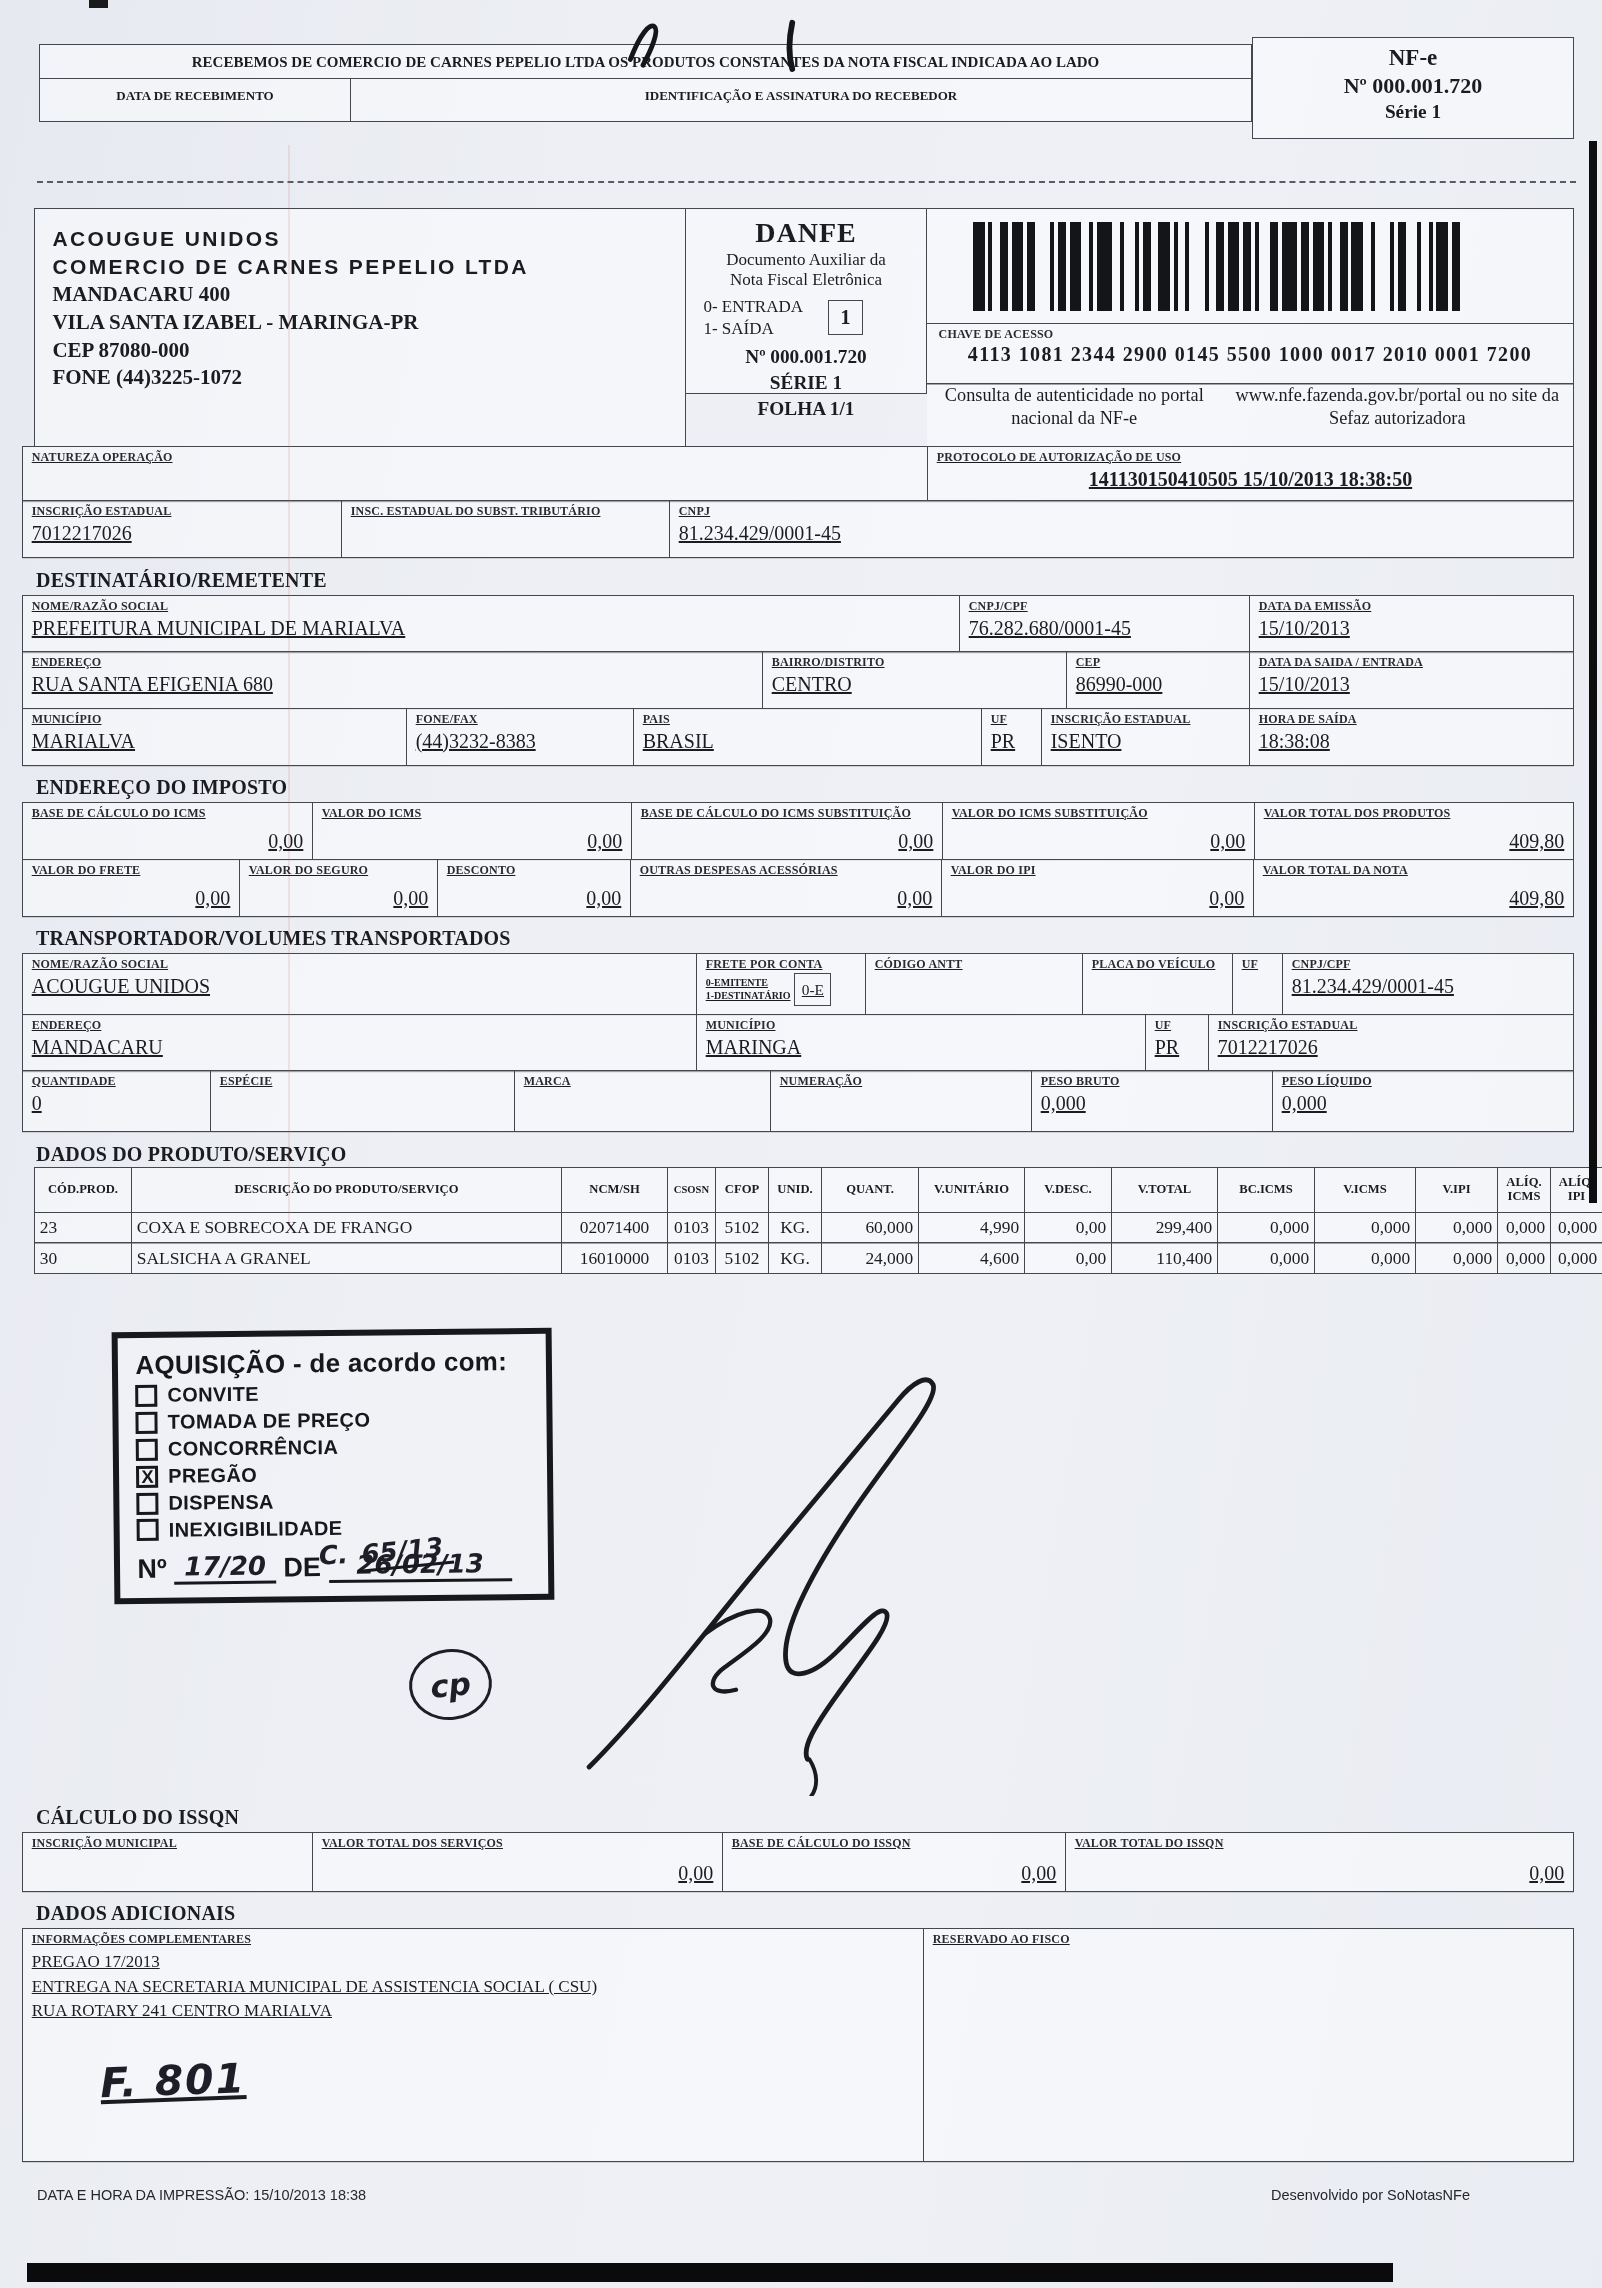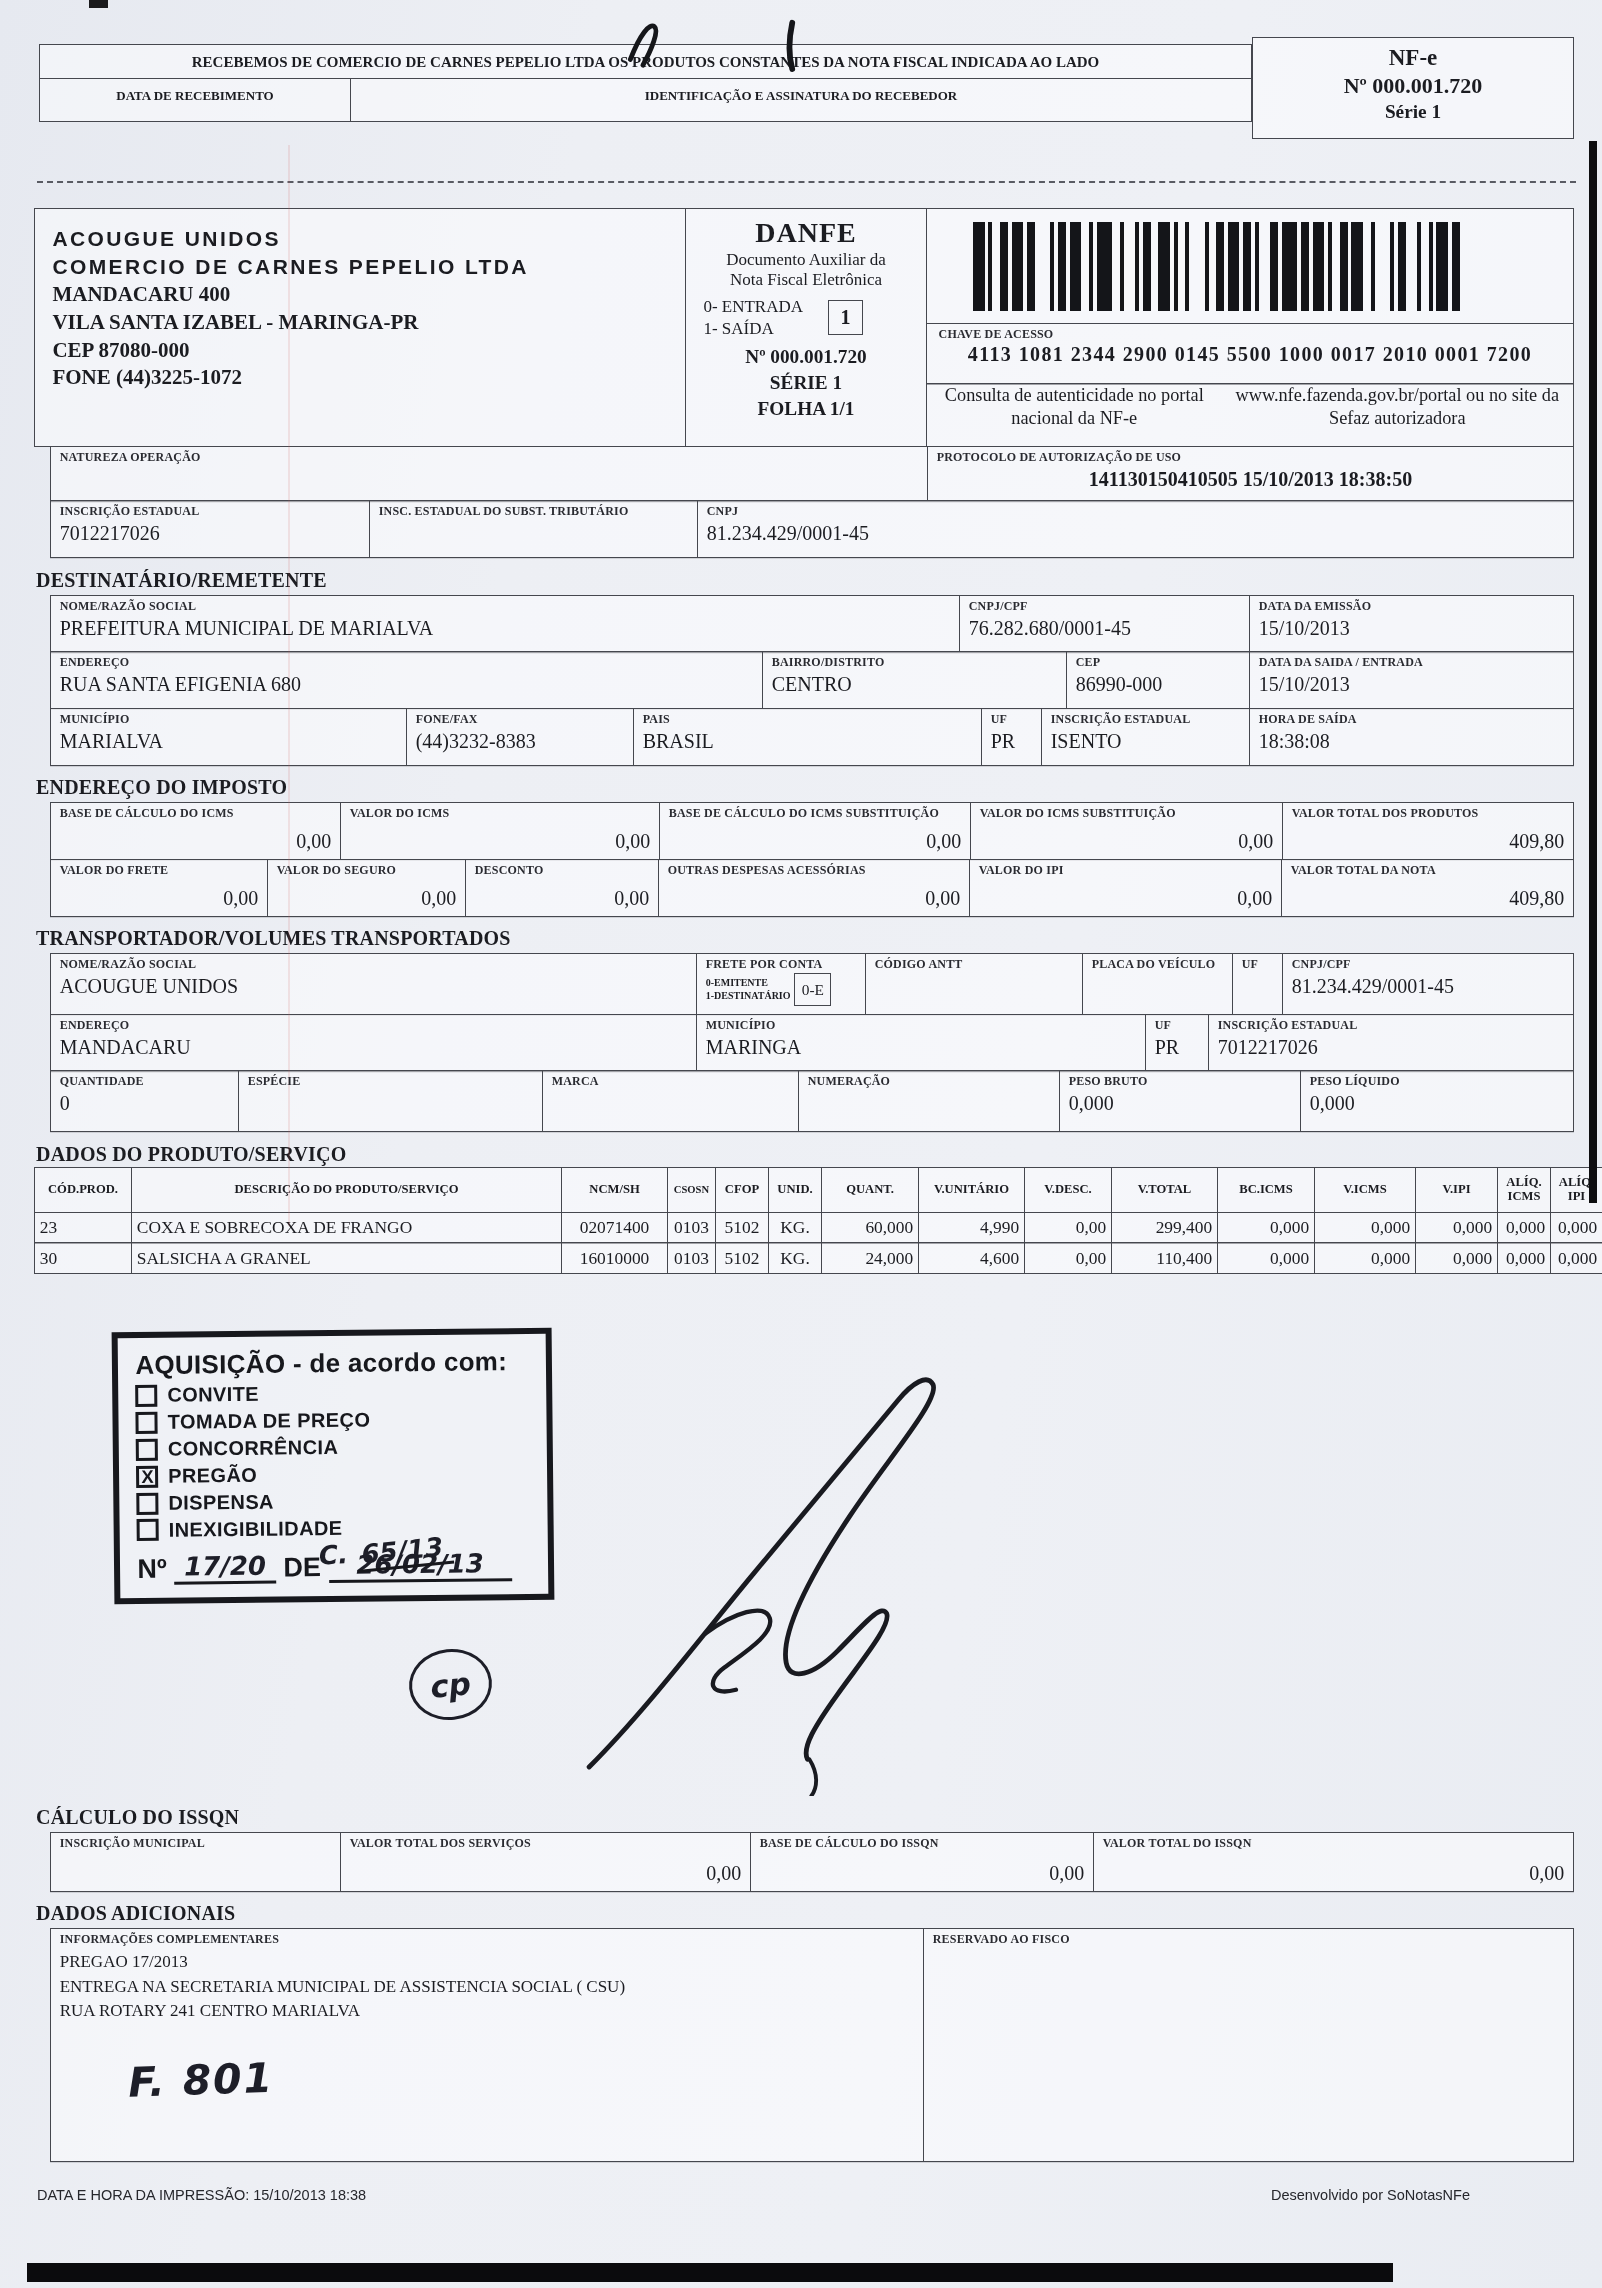--- a/index.html
+++ b/index.html
@@ -9,22 +9,22 @@
   body{background:#9aa0ab; font-family:"Liberation Serif",serif; color:var(--ink);}
   .sheet{position:relative; width:1603px; height:2288px; overflow:hidden;
     background:linear-gradient(100deg,#e6e9f0 0%,#edeff4 30%,#eef0f5 62%,#e9ecf2 100%);}
   
   .art-corner{position:absolute; left:89px; top:0; width:19.3px; height:7.7px; background:#1a1a1c;}
   .art-edge{position:absolute; left:1589px; top:141px; width:7.7px; height:1062px; background:#0e0e10;}
   .art-bottom{position:absolute; left:27px; top:2263px; width:1366px; height:19.3px; background:#0b0b0d;}
   .art-fold{position:absolute; left:288px; top:145px; width:1.9px; height:1081px; background:rgba(205,90,90,.14);}
   .penmarks{position:absolute; left:613px; top:15.4px;}
   
-  .r{display:flex; border:1.5px solid var(--ln); background:rgba(253,254,255,.5); margin:0 29px 0 50px; margin-top:-1.5px;
-     box-shadow:0 1px 0 rgba(70,72,80,.18);}
+  .r{display:flex; border:1.5px solid var(--ln); background:rgba(253,254,255,.5); margin:0 29px 0 22px; margin-top:-1.5px;
+     box-shadow:0 1px 0 rgba(70,72,80,.18);text-decoration:underline;}
   .c{border-right:1.5px solid var(--ln); padding:3.9px 8.7px 4.8px; position:relative; overflow:hidden; display:flex; flex-direction:column;}
   .c:last-child{border-right:none;}
   .lb{font-size:12px; font-weight:bold; letter-spacing:0.2px; color:#2a2b31; line-height:1.1; display:block;}
   .vl{font-size:20px; line-height:1.2; margin-top:2.9px; display:block;}
   .num .vl{text-align:right; margin-top:auto; padding-bottom:1px;}
   .vb{font-weight:bold;}
   .vc{text-align:center;}
   .stitle{font-weight:bold; font-size:20px; letter-spacing:0.2px; margin:10.6px 0 2.9px 36px;}
   
   .canhoto{display:flex; align-items:flex-start; margin:44px 29px 0 39px;}
@@ -36,21 +36,21 @@
   .can-lb{font-size:13px; font-weight:bold;}
   .nfe-box{flex:0 0 322px; margin-top:-6.8px; height:102px; border:1.5px solid var(--ln);
     background:rgba(253,254,255,.5); text-align:center; padding-top:6.8px; font-weight:bold;}
   .nfe-t{font-size:23px;} .nfe-n{font-size:22px; margin-top:1.9px;} .nfe-s{font-size:19.3px; margin-top:1.9px;}
   .dashsep{margin:42px 27px 0 37px; border-top:2.4px dashed #595b63; height:0;}
   
   .hdr{display:flex; margin:25px 29px 0 34px;}
   .emit-box{flex:0 0 652px; height:239px; border:1.5px solid var(--ln); background:rgba(253,254,255,.5); padding:15.4px 9.7px 9.7px 17.4px;}
   .emit-sans{font-family:"Liberation Sans",sans-serif; font-weight:bold; font-size:21px; letter-spacing:2.4px; line-height:1.35;}
   .emit-serif{font-weight:bold; font-size:21px; line-height:1.32;}
-  .danfe-box{flex:0 0 241px; height:239px; border:1.5px solid var(--ln); border-left:none; background:rgba(253,254,255,.5); padding:7.7px 9.7px; text-align:center;}
+  .danfe-box{flex:0 0 241px; height:186px; border:1.5px solid var(--ln); border-left:none; background:rgba(253,254,255,.5); padding:7.7px 9.7px; text-align:center;}
   .danfe-t{font-size:28px; font-weight:bold; letter-spacing:1px;}
   .danfe-sub{font-size:17px; line-height:1.12; margin-top:1px;}
   .es-row{display:flex; align-items:center; justify-content:flex-start; margin:6.8px 0 1.9px 7.7px; text-align:left;}
   .es-lines{font-size:17px; line-height:1.3;}
   .tipo-box{width:35px; height:35px; border:1.5px solid var(--ln); margin-left:25px; display:flex; align-items:center; justify-content:center; font-size:20px; font-weight:bold;}
   .danfe-n{font-size:19.3px; font-weight:bold; margin-top:5.8px;}
   .danfe-se{font-size:19.3px; font-weight:bold; margin-top:3.9px;}
   .danfe-f{font-size:19.3px; font-weight:bold; margin-top:3.9px;}
   .right-col{flex:1; display:flex; flex-direction:column;}
   .bc-box{height:116px; border:1.5px solid var(--ln); border-left:none; background:rgba(253,254,255,.55); display:flex; align-items:center; padding:0 46px;}

